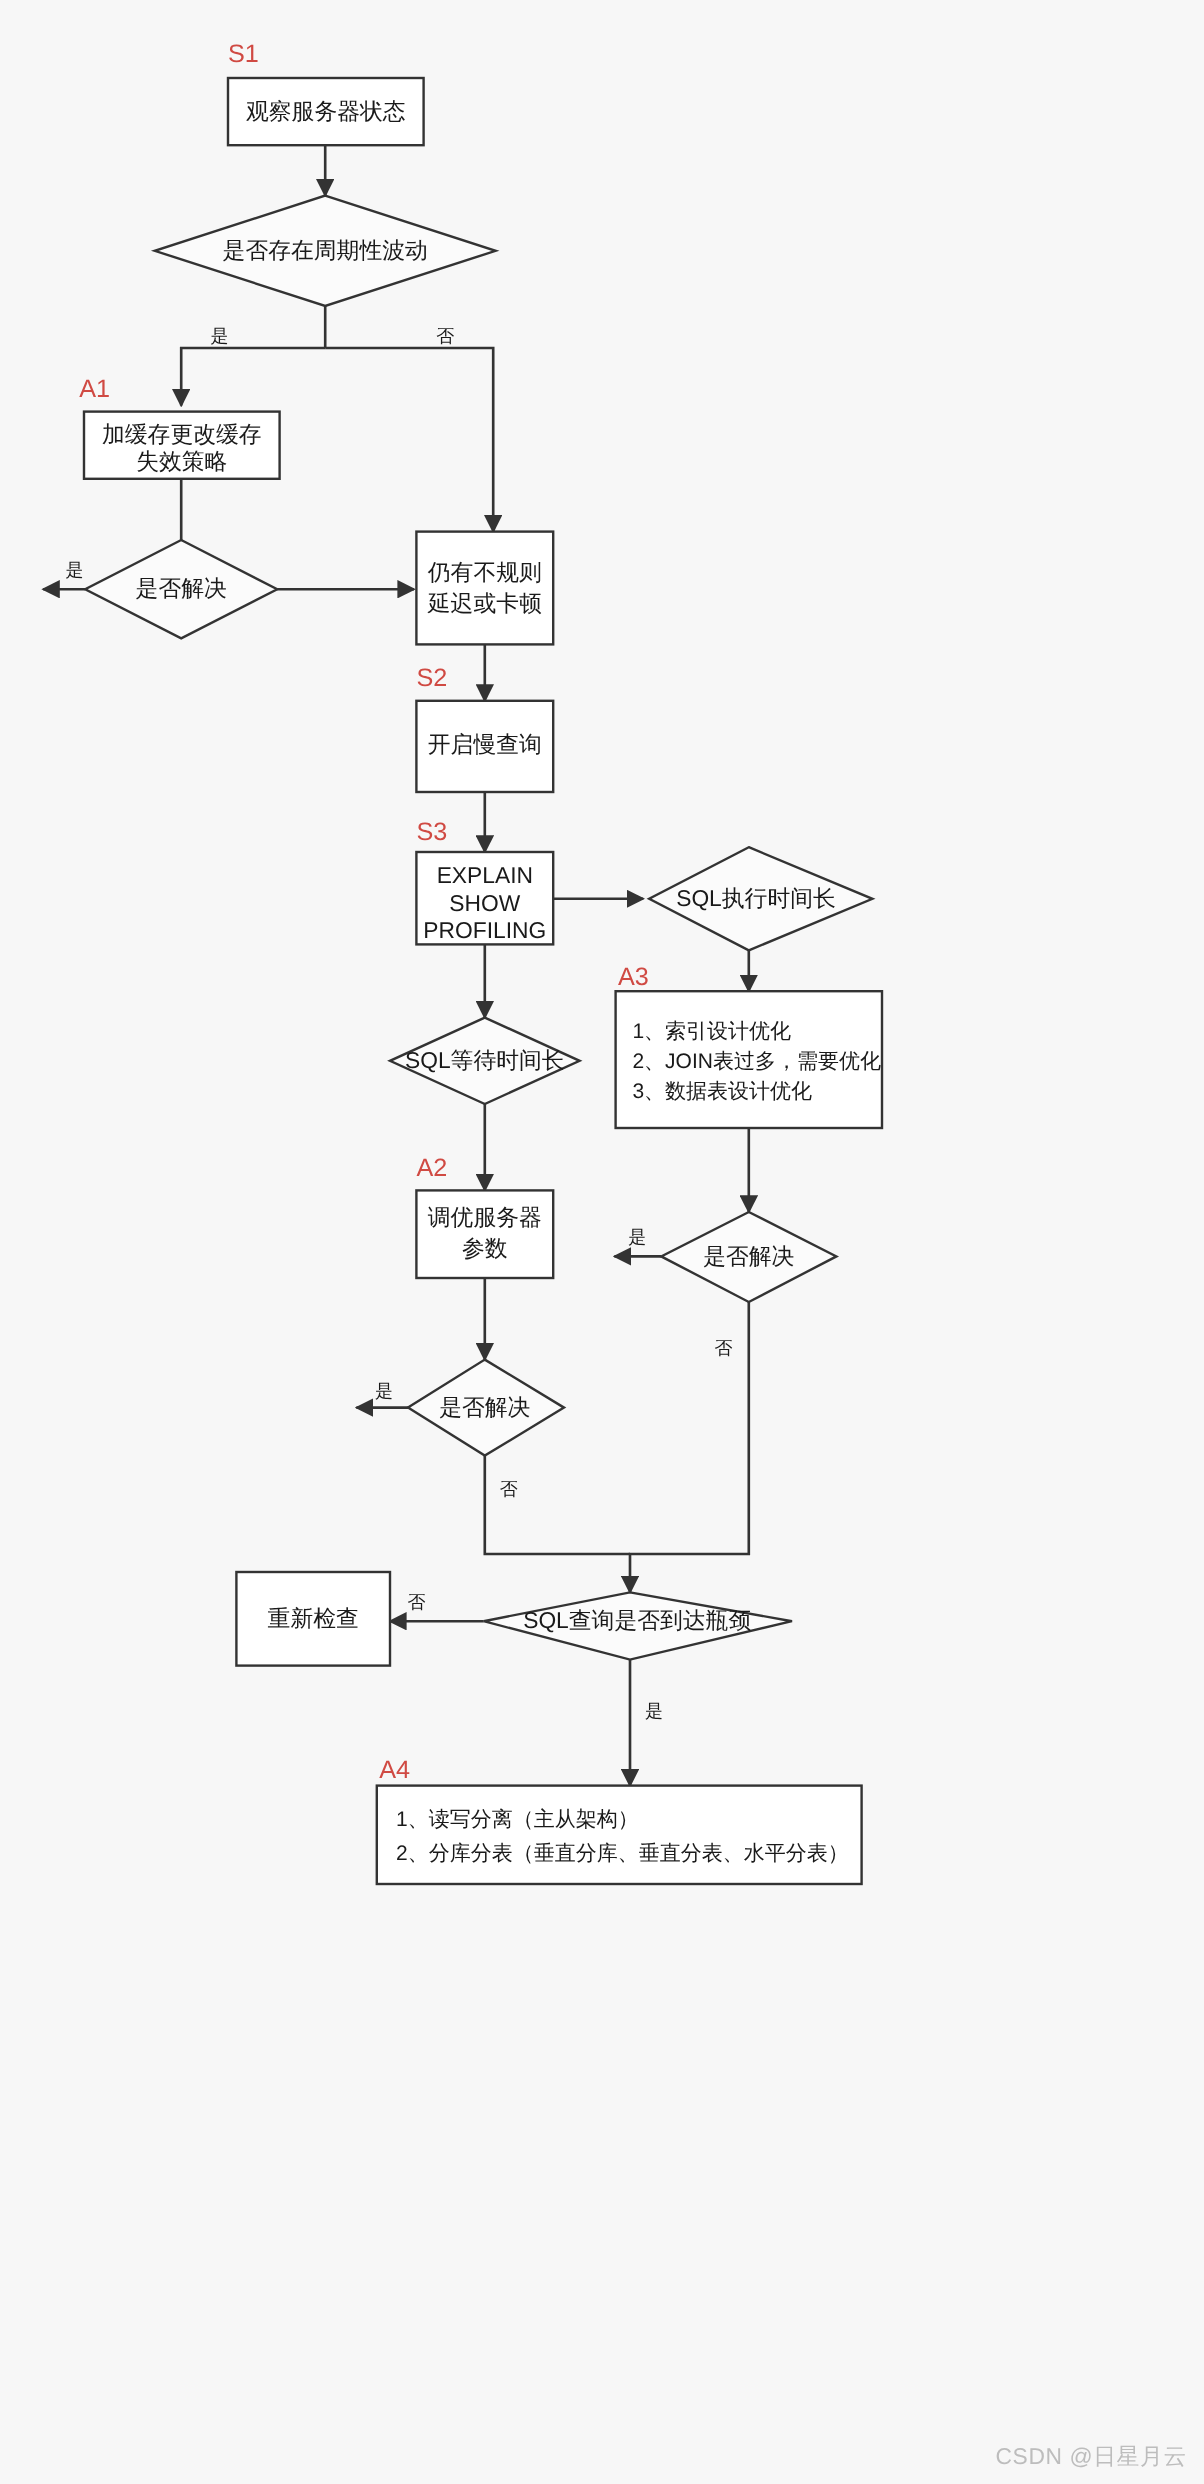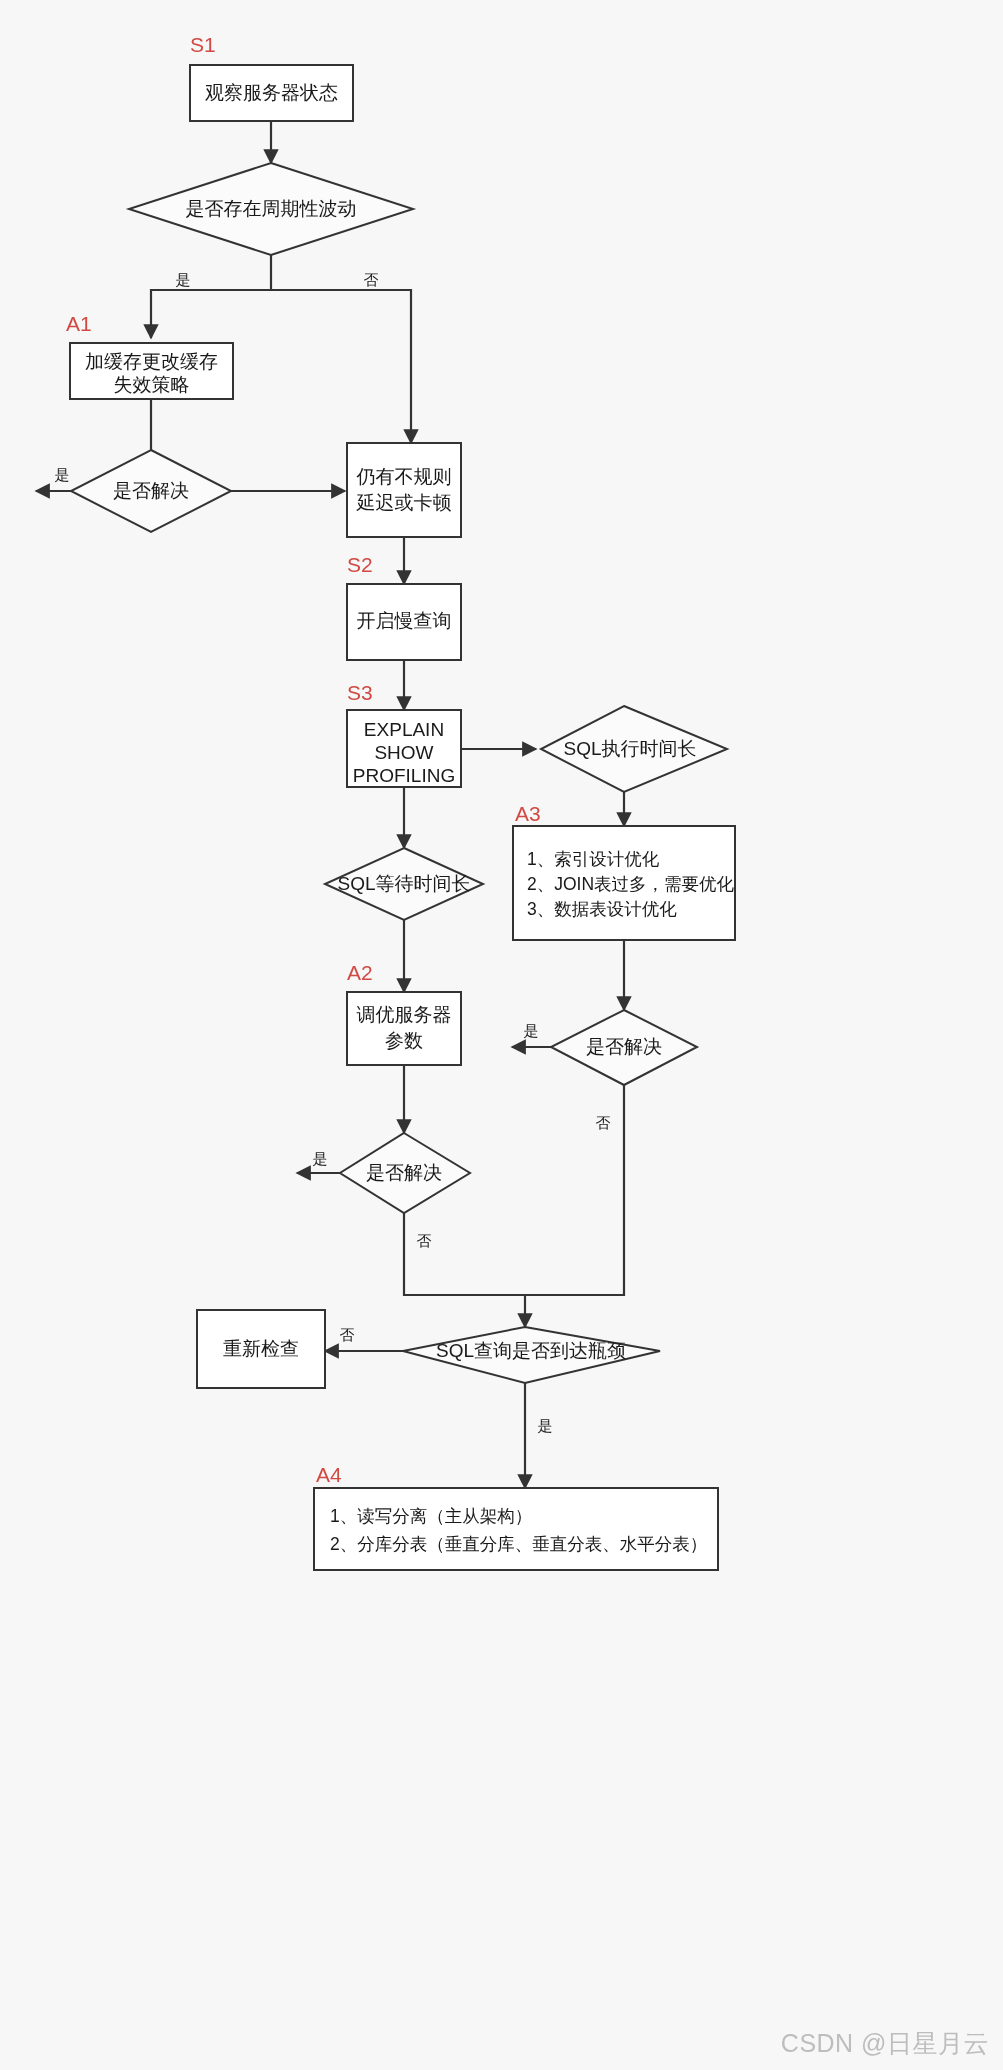--- a/index.html
+++ b/index.html
@@ -68,21 +68,21 @@
     font-family: "Liberation Sans", "DejaVu Sans", sans-serif;
     font-size: 21px;
     fill: #d04a43;
     text-anchor: start;
   }
   .watermark {
     position: absolute;
     right: 14px;
     bottom: 10px;
     font-family: "Liberation Sans", "DejaVu Sans", sans-serif;
-    font-size: 25px;
+    font-size: 19px;
     color: #bdbdbd;
     letter-spacing: 0.5px;
     user-select: none;
   }
 </style>
 </head>
 <body>
 
 <div id="canvas">
 

